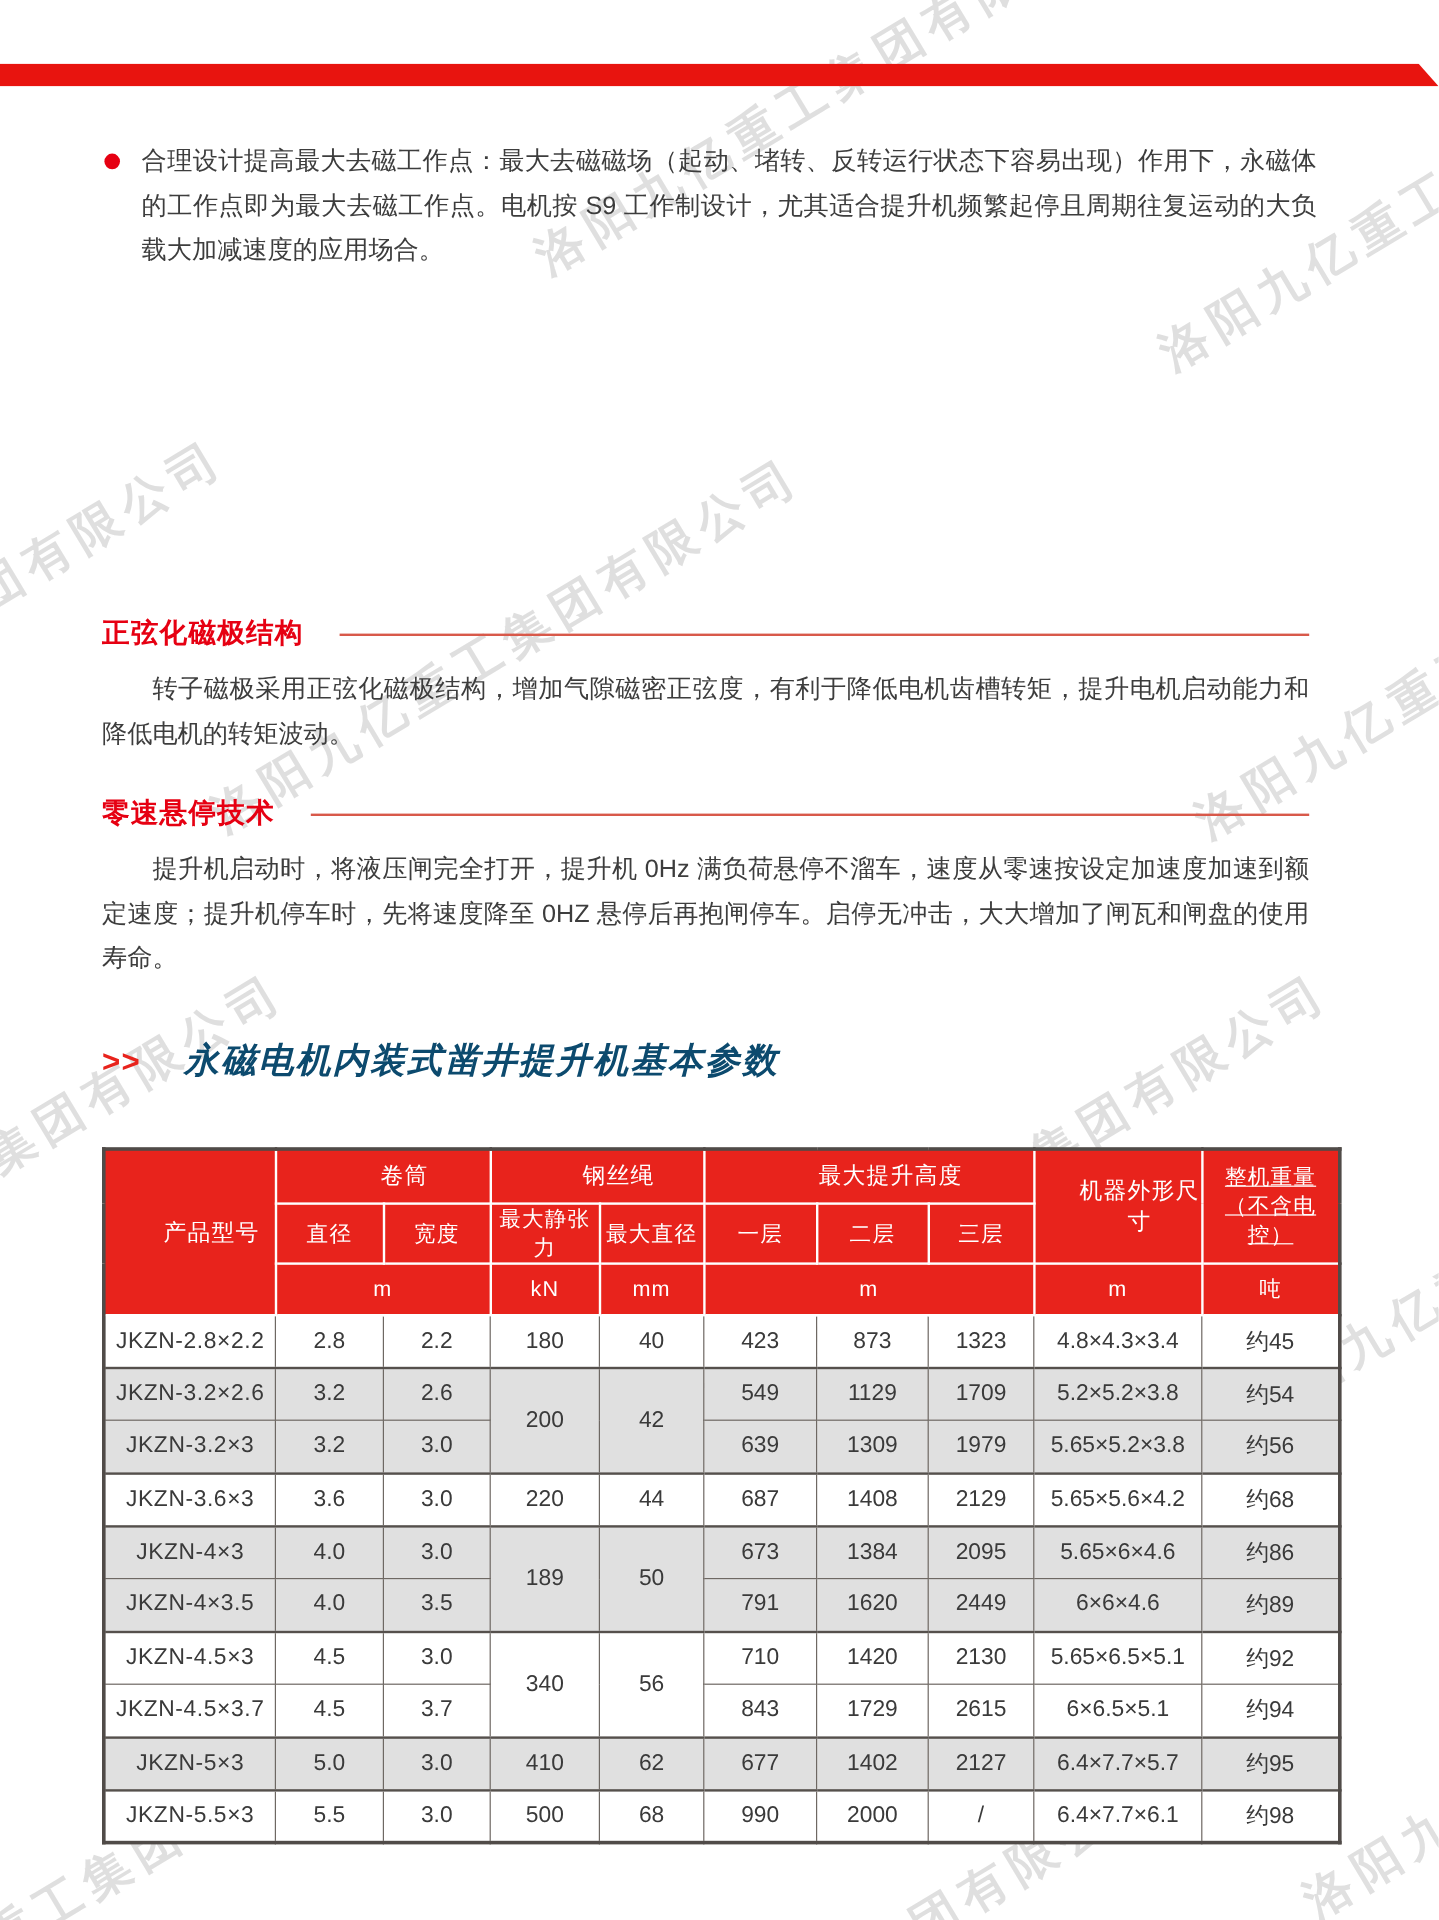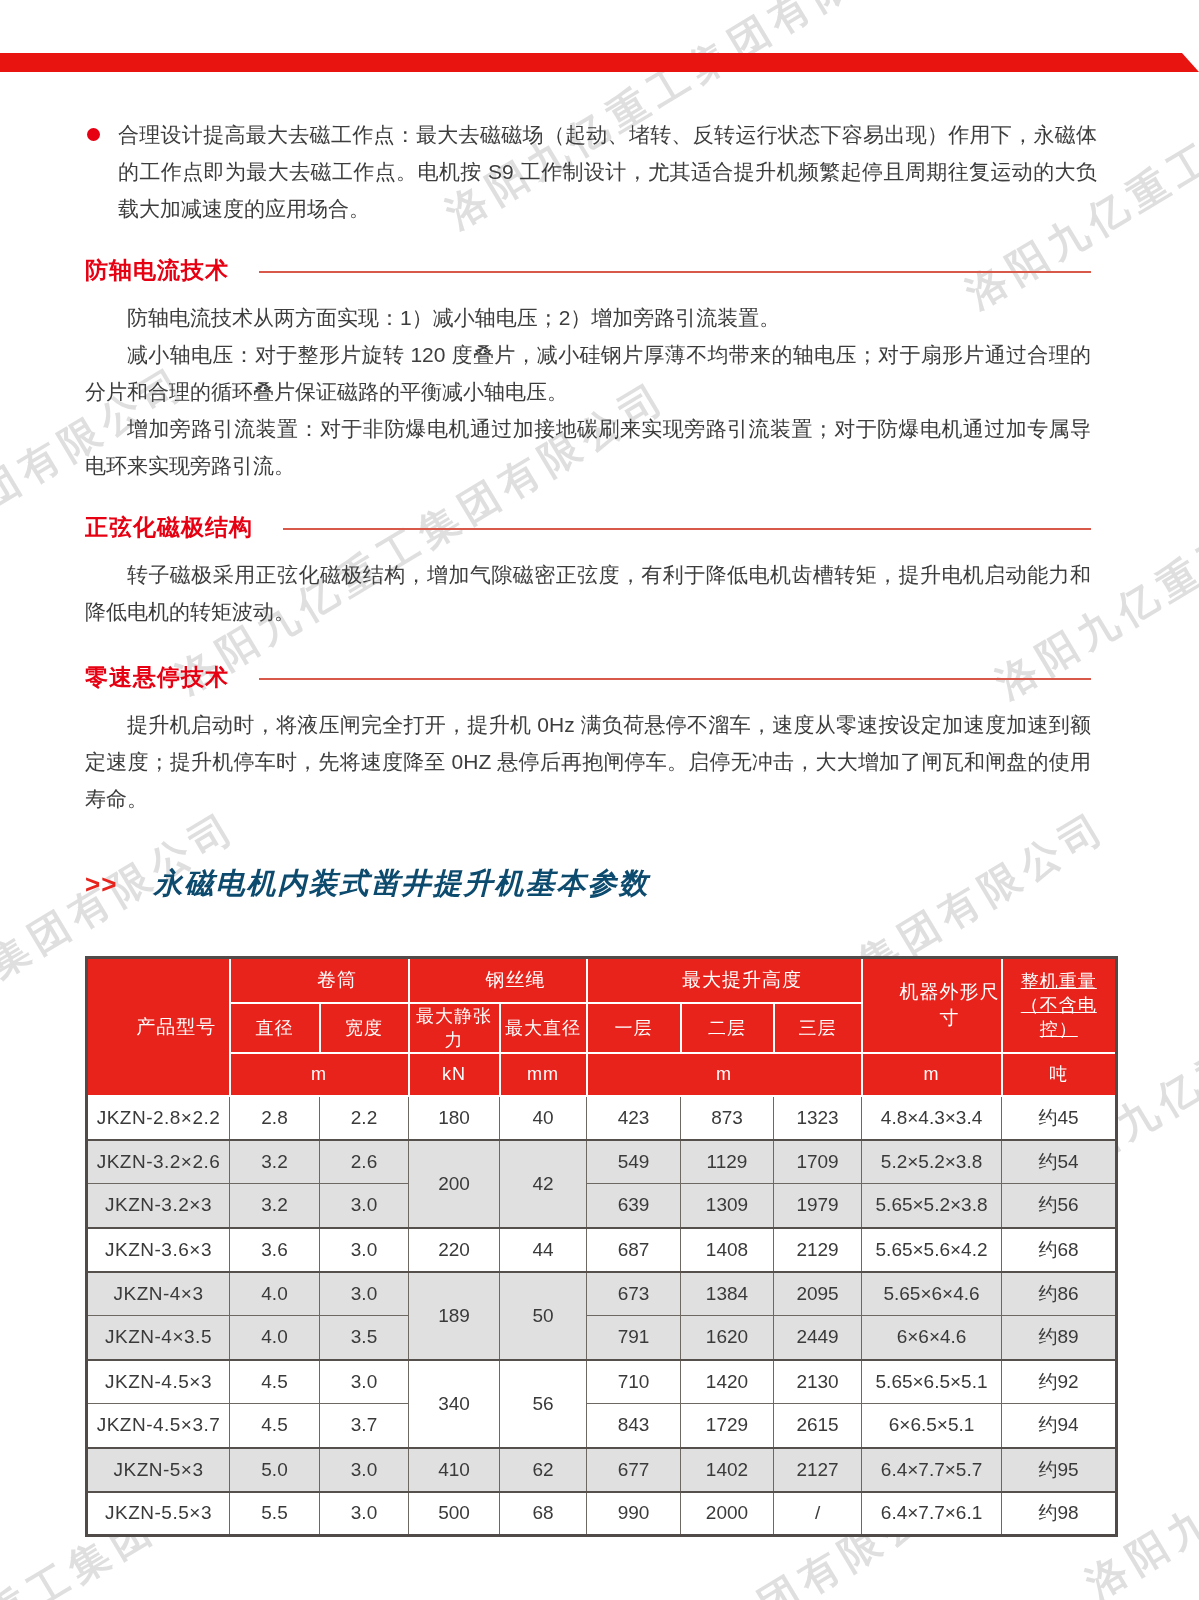--- a/index.html
+++ b/index.html
@@ -82,31 +82,20 @@
   <span class="wm" style="left:480px;  top:1750px;">洛阳九亿重工集团有限公司</span>
   <span class="wm" style="left:1090px; top:1560px;">洛阳九亿重工集团有限公司</span>
 
   <div class="topbar"></div>
 
   <div class="intro">
     <span class="bullet"></span>
     <p class="intro-text">合理设计提高最大去磁工作点：最大去磁磁场（起动、堵转、反转运行状态下容易出现）作用下，永磁体的工作点即为最大去磁工作点。电机按 S9 工作制设计，尤其适合提升机频繁起停且周期往复运动的大负载大加减速度的应用场合。</p>
   </div>
 
-  <div class="section" id="sec-1">
-    <div class="sec-head">
-      <span class="sec-title">防轴电流技术</span>
-      <span class="sec-rule"></span>
-    </div>
-    <div class="sec-body">
-      <p>防轴电流技术从两方面实现：1）减小轴电压；2）增加旁路引流装置。</p>
-      <p>减小轴电压：对于整形片旋转 120 度叠片，减小硅钢片厚薄不均带来的轴电压；对于扇形片通过合理的分片和合理的循环叠片保证磁路的平衡减小轴电压。</p>
-      <p>增加旁路引流装置：对于非防爆电机通过加接地碳刷来实现旁路引流装置；对于防爆电机通过加专属导电环来实现旁路引流。</p>
-    </div>
-  </div>
 
   <div class="section" id="sec-2">
     <div class="sec-head">
       <span class="sec-title">正弦化磁极结构</span>
       <span class="sec-rule"></span>
     </div>
     <div class="sec-body">
       <p>转子磁极采用正弦化磁极结构，增加气隙磁密正弦度，有利于降低电机齿槽转矩，提升电机启动能力和降低电机的转矩波动。</p>
     </div>
   </div>

